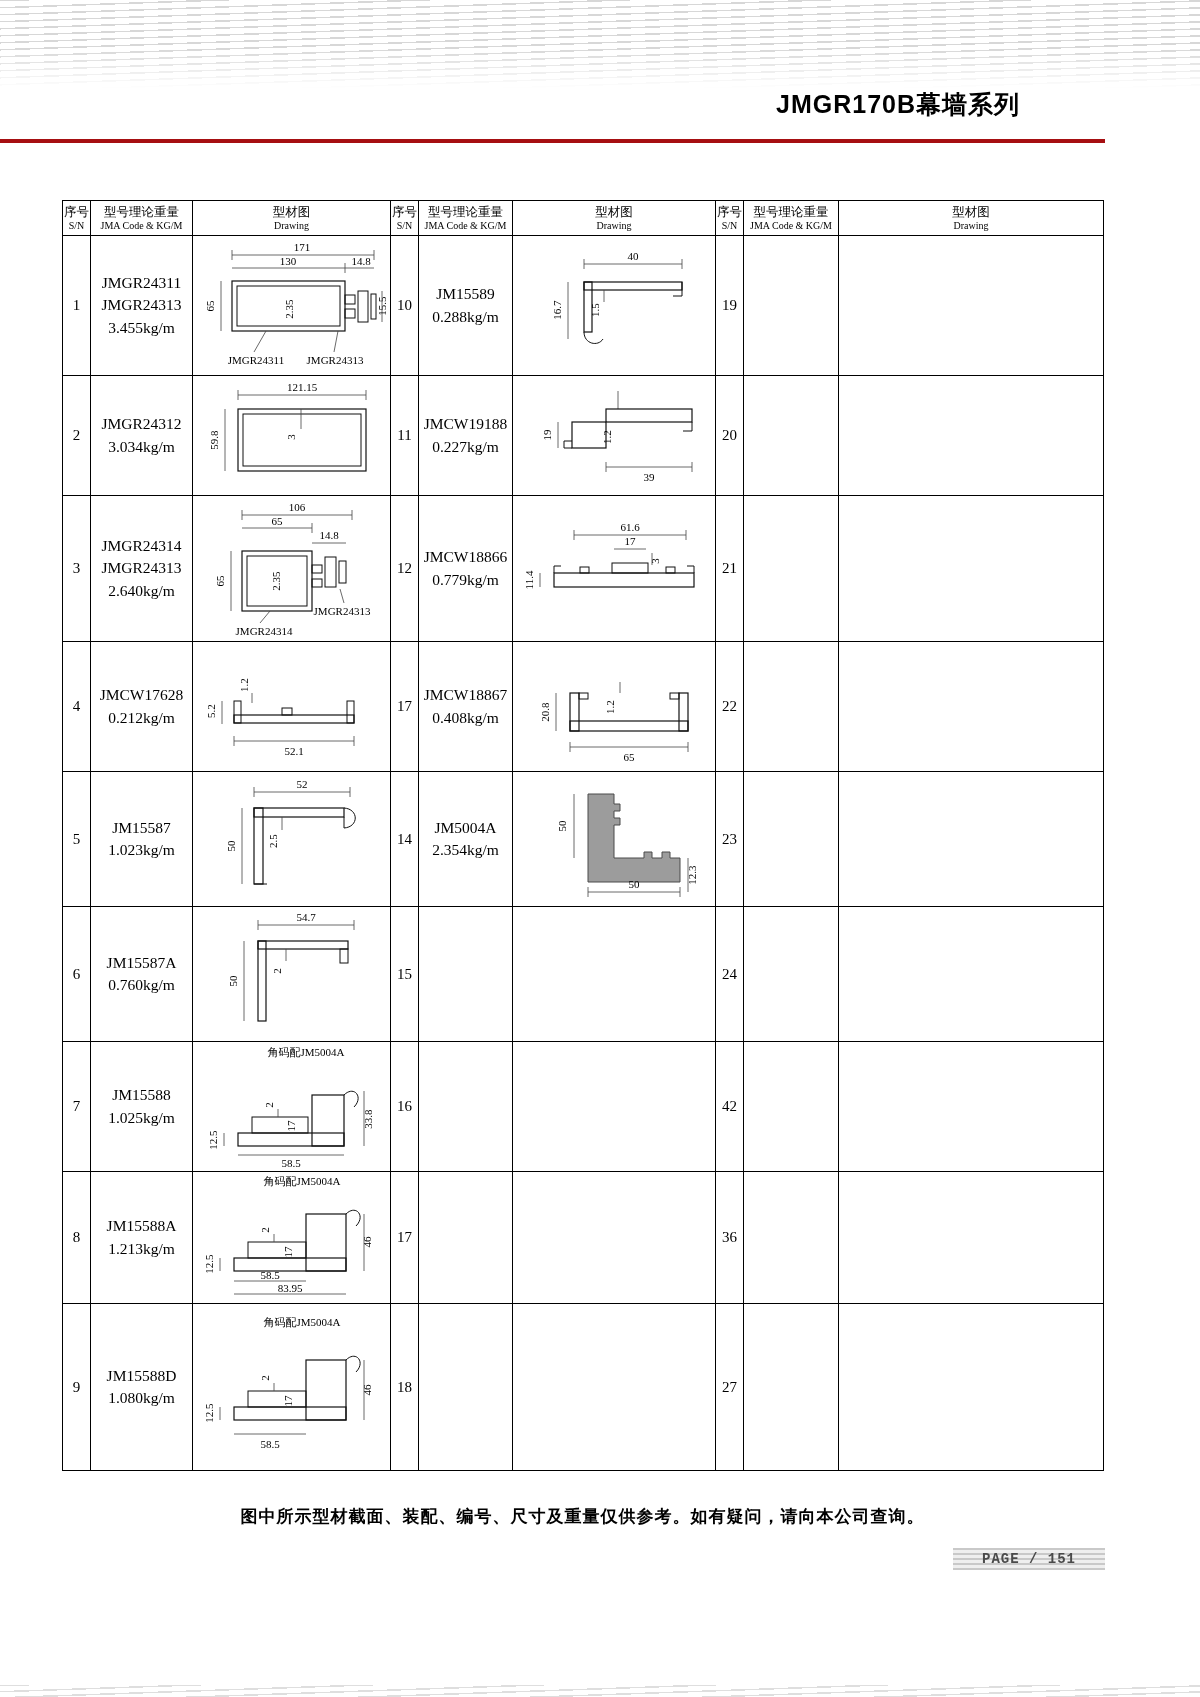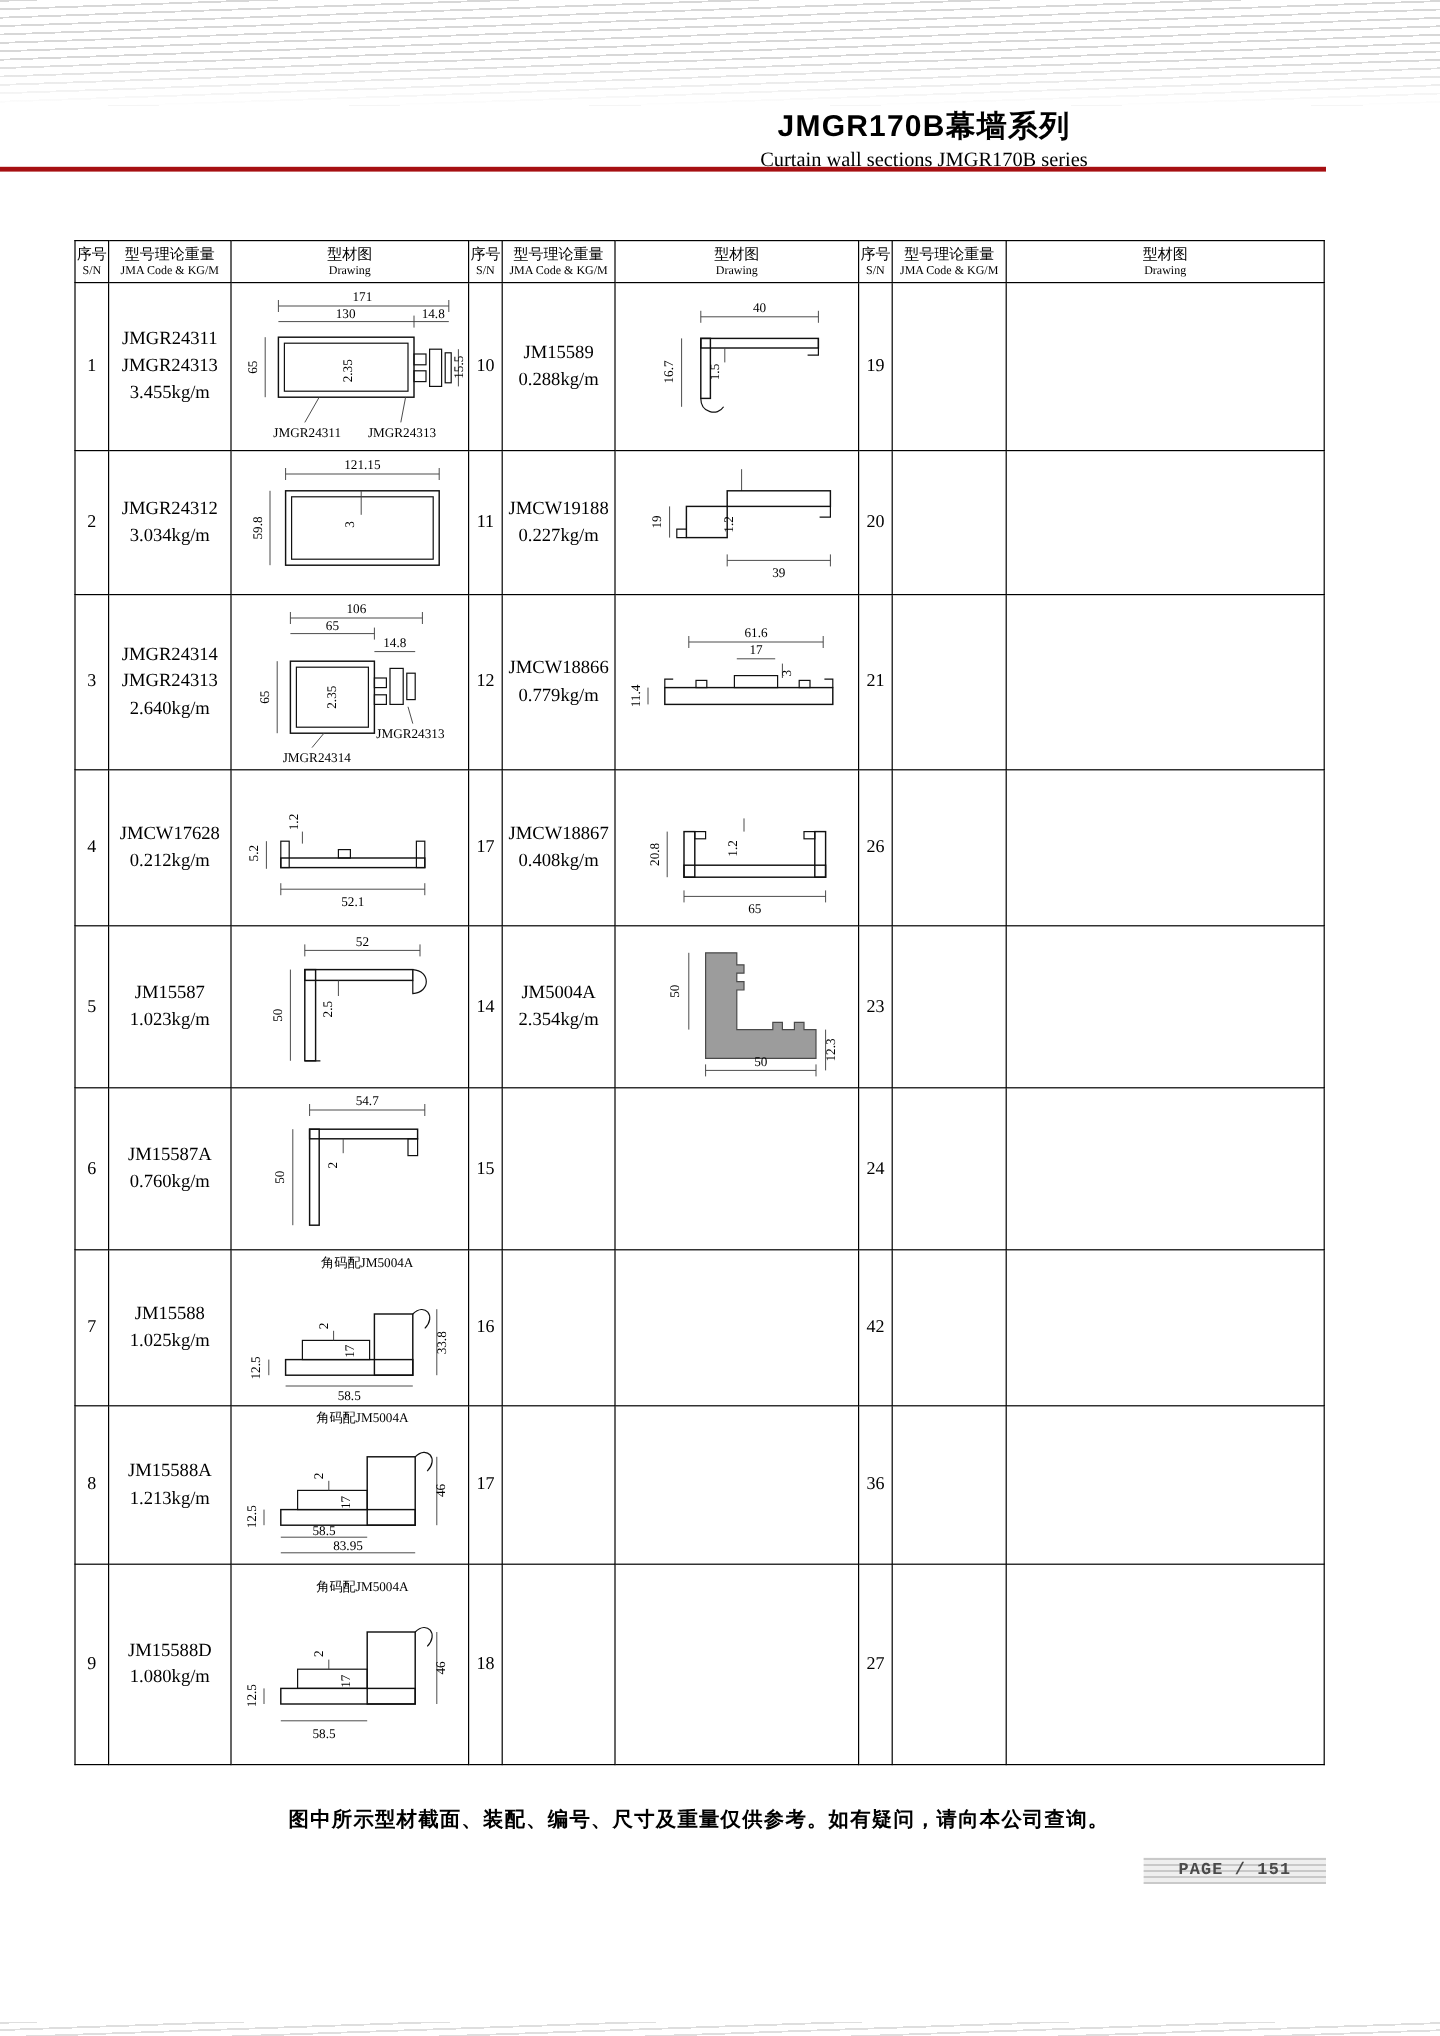--- a/index.html
+++ b/index.html
@@ -7,21 +7,21 @@
         font-family:"Liberation Serif",serif;color:#000;}
 
   
   .top-band{position:absolute;top:0;left:0;width:1200px;height:88px;
     background:
       linear-gradient(to bottom,rgba(255,255,255,0) 0%,rgba(255,255,255,0) 55%,#fff 100%),
       repeating-linear-gradient(178deg,#d7d7d7 0px,#d7d7d7 1.5px,#ffffff 1.5px,#ffffff 7px);}
   .bottom-band{position:absolute;bottom:0;left:0;width:1200px;height:12px;
     background:repeating-linear-gradient(178deg,#dedede 0 1.5px,#fff 1.5px 6px);}
 
-  .title-block{position:absolute;top:88px;left:520px;width:500px;text-align:center;}
+  .title-block{position:absolute;top:88px;left:520px;width:500px;text-align:right;}
   .title-cn{font-size:25px;font-weight:bold;letter-spacing:1px;font-family:"Liberation Sans",sans-serif;}
   .title-en{font-size:17px;margin-top:2px;}
   .red-line{position:absolute;top:139px;left:0;width:1105px;height:4px;background:#a60f12;}
 
   
   .main-table{position:absolute;top:200px;left:62px;border-collapse:collapse;table-layout:fixed;}
   .main-table td,.main-table th{border:1px solid #000;padding:0;overflow:hidden;}
   .main-table th{font-weight:normal;height:34px;vertical-align:middle;}
   .hd-cn{font-size:12.5px;line-height:1.2;}
   .hd-en{font-size:10px;line-height:1.2;}
@@ -52,21 +52,20 @@
 </style>
 </head>
 <body>
 
 <div class="page">
 
   <div class="top-band"></div>
 
   <div class="title-block">
     <div class="title-cn">JMGR170B幕墙系列</div>
-    <div class="title-en">Curtain wall sections JMGR170B series</div>
   </div>
   <div class="red-line"></div>
 
   <table class="main-table">
     <colgroup>
       <col style="width:28px">
         <col style="width:102px">
         <col style="width:198px">
       <col style="width:28px">
         <col style="width:94px">
@@ -321,21 +320,21 @@
           <line class="dim" x1="42" y1="44" x2="42" y2="82"></line>
           <text class="dt" transform="rotate(-90 35 63)" x="35" y="63">20.8</text>
           <line class="dim" x1="106" y1="33" x2="106" y2="44"></line>
           <text class="dt" transform="rotate(-90 100 58)" x="100" y="58">1.2</text>
           <line class="dim" x1="56" y1="98" x2="174" y2="98"></line>
               <line class="dim" x1="56" y1="93" x2="56" y2="103"></line>
               <line class="dim" x1="174" y1="93" x2="174" y2="103"></line>
           <text class="dt" x="115" y="112">65</text>
         </svg>
       </td>
-      <td class="sn">26</td>
+      <td class="sn">22</td>
       <td class="code"></td>
       <td class="draw"></td>
     </tr>
 
     <tr class="rh5">
       <td class="sn">5</td>
       <td class="code">
             <div>JM15587</div>
             <div>1.023kg/m</div>
           </td>

